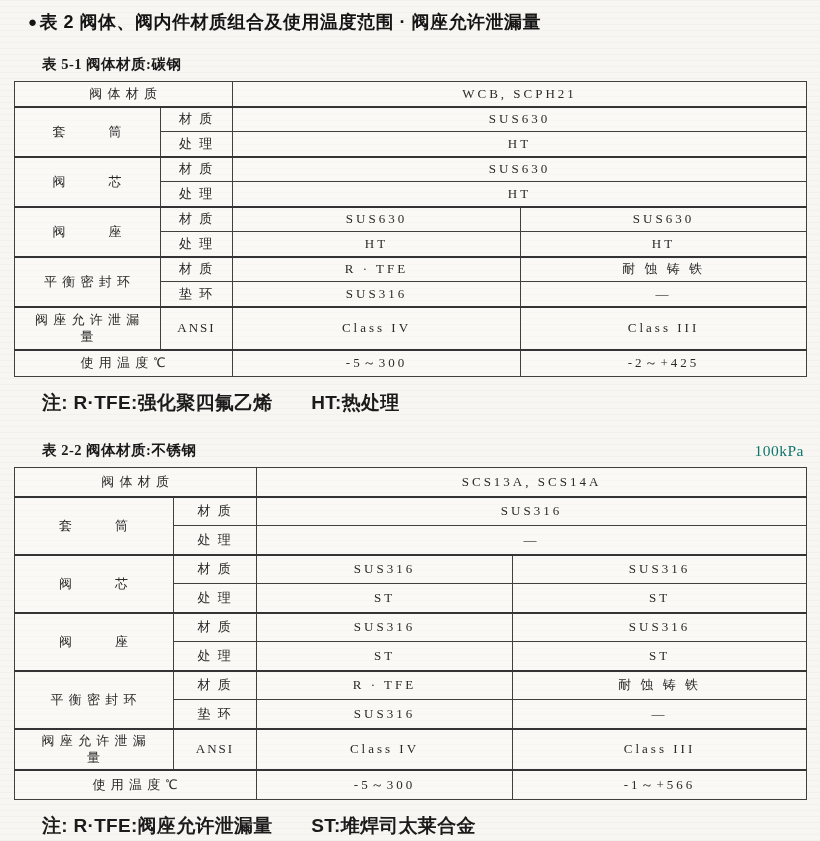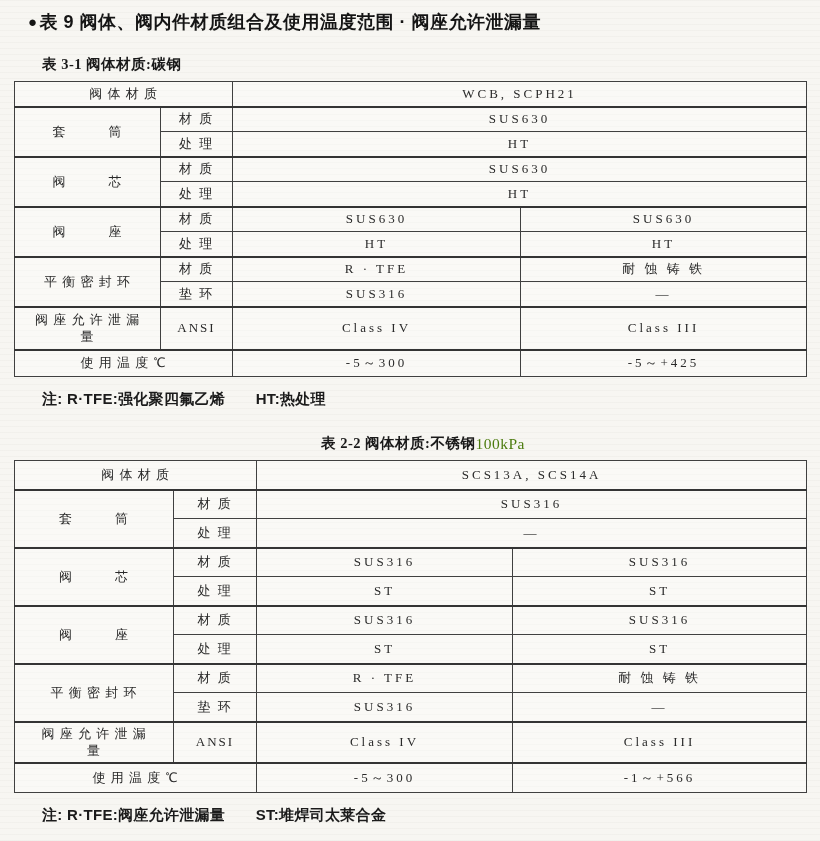--- a/index.html
+++ b/index.html
@@ -26,24 +26,24 @@
   .tbl-caption {
     font-weight: bold;
     font-size: 14.5px;
     color: #1a1a1a;
     letter-spacing: 0.5px;
   }
   .cap1 { margin: 21px 0 0 42px; }
   .caption-row {
     margin: 25px 16px 0 42px;
     display: flex;
-    justify-content: center;
+    justify-content: space-between;
     align-items: flex-end;
   }
-  .pressure { font-size: 15.5px; color: #4d7c0f; letter-spacing: 0.5px; }
+  .pressure { font-size: 15.5px; color: #0f766e; letter-spacing: 0.5px; }
   table.mat {
     border-collapse: collapse;
     table-layout: fixed;
     width: 792px;
     margin: 7px 0 0 14px;
     border: 1px solid #84cc16;
     background: rgba(255,255,255,0.35);
   }
   table.mat td {
     border: 1.4px solid #404040;
@@ -62,33 +62,33 @@
   .t1 tr { height: 25px; }
   .t1 tr.leak-row { height: 43px; }
   .t1 tr.temp-row { height: 27px; }
   .t2 tr { height: 29px; }
   .t2 tr.leak-row { height: 41px; }
   .t2 tr.temp-row { height: 30px; }
   .note {
     margin: 13px 0 0 42px;
     font-family: "Liberation Sans", sans-serif;
     font-weight: bold;
-    font-size: 15px;
+    font-size: 19px;
     color: #1b1b1b;
     letter-spacing: 0.3px;
   }
 </style>
 </head>
 <body>
 
 <div class="doc-title">
-  <span class="bullet">●</span><span>表 9  阀体、阀内件材质组合及使用温度范围 · 阀座允许泄漏量</span>
+  <span class="bullet">●</span><span>表 2  阀体、阀内件材质组合及使用温度范围 · 阀座允许泄漏量</span>
 </div>
 
-<div class="tbl-caption cap1">表 3-1  阀体材质:碳钢</div>
+<div class="tbl-caption cap1">表 5-1  阀体材质:碳钢</div>
 
 <table class="mat t1">
   <colgroup>
       <col style="width:146px">
       <col style="width:72px">
       <col style="width:288px">
       <col style="width:286px">
     </colgroup>
   <tbody>
       <tr>
@@ -137,21 +137,21 @@
   </tr>
   <tr class="sect leak-row">
     <td class="lab"><span>阀 座 允 许 泄 漏</span><span class="blk">量</span></td>
     <td class="sub">ANSI</td>
     <td class="val">Class IV</td>
     <td class="val">Class III</td>
   </tr>
   <tr class="sect temp-row">
     <td colspan="2" class="lab">使 用 温 度 ℃</td>
     <td class="val">-5～300</td>
-    <td class="val">-5～+425</td>
+    <td class="val">-2～+425</td>
   </tr>
 </tbody>
   </table>
 
 <div class="note">注: R·TFE:强化聚四氟乙烯　　HT:热处理</div>
 
 <div class="caption-row">
   <div class="tbl-caption">表 2-2  阀体材质:不锈钢</div>
   <div class="pressure">100kPa</div>
 </div>

